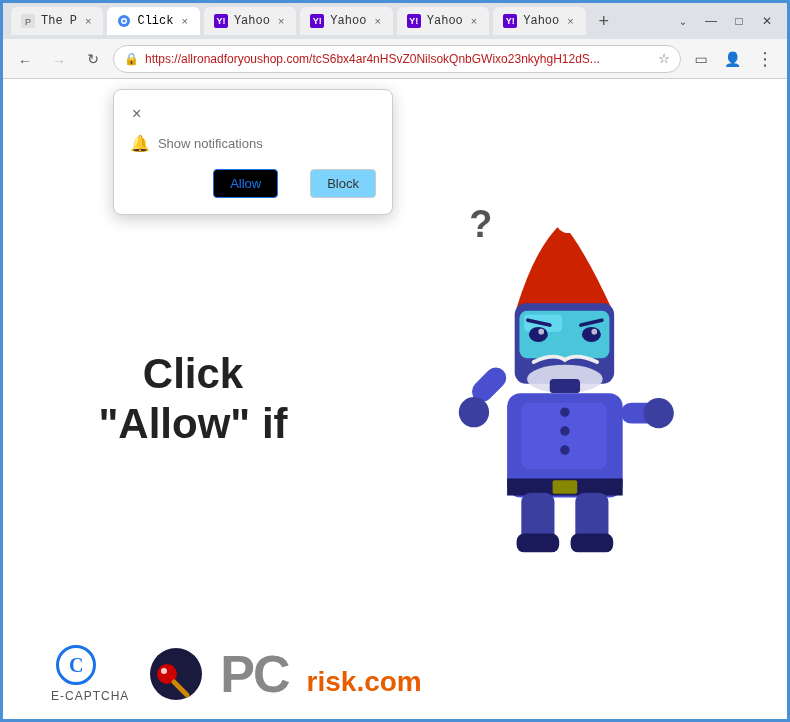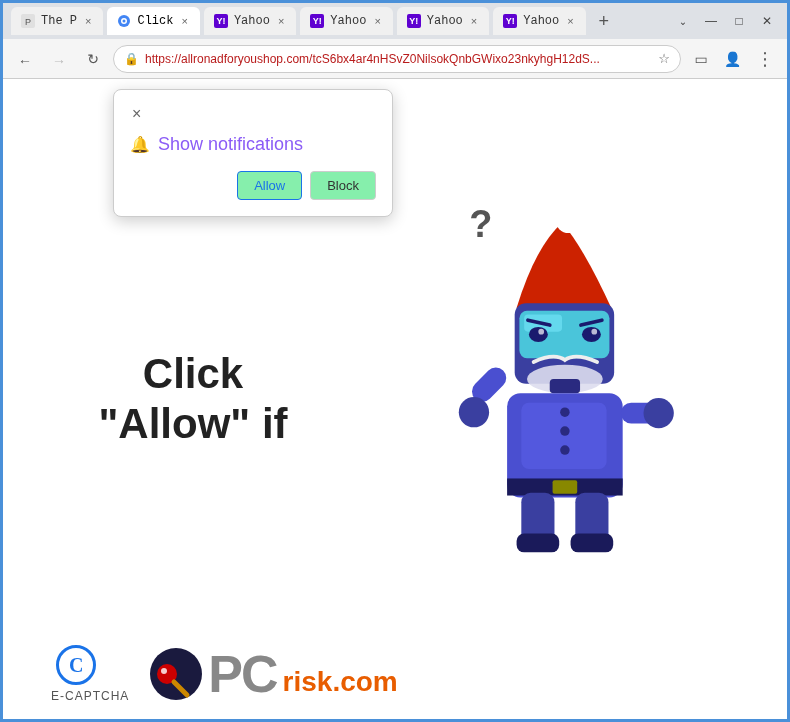--- a/index.html
+++ b/index.html
@@ -236,49 +236,50 @@
       gap: 8px;
       margin-bottom: 16px;
     }
 
     .bell-icon {
       font-size: 16px;
       color: #555;
     }
 
     .popup-notification-text {
-      font-size: 18px;
-      color: #8b5cf6;
+      font-size: 13px;
+      color: #737373;
       text-align: center;
     }
 
     .popup-buttons {
       display: flex;
       justify-content: flex-end;
       gap: 8px;
     }
 
     .popup-btn {
       padding: 6px 16px;
       font-size: 13px;
       border-radius: 4px;
       cursor: pointer;
       border: 1px solid #ccc;
     }
 
     .popup-btn.allow {
-      background: #86efac;
+      background: #000000;
       color: #1a73e8;
       border-color: #1a73e8;
     }
 
     .popup-btn.block {
-      background: #86efac;
+      background: #7dd3fc;
       color: #333;
       border-color: #ccc;
+      margin-left: 24px;
     }
 
     
     .main-body {
       width: 100%;
       height: 100%;
       background: white;
       display: flex;
       align-items: center;
       justify-content: flex-start;
@@ -347,21 +348,21 @@
     .captcha-text {
       font-size: 12px;
       color: #555;
       letter-spacing: 1px;
       padding-left: 28px;
     }
 
     .pcrisk-logo {
       display: flex;
       align-items: center;
-      gap: 4px;
+      gap: 16px;
     }
 
     .pcrisk-icon {
       width: 55px;
       height: 55px;
     }
 
     .pcrisk-text {
       font-size: 52px;
       font-weight: bold;

